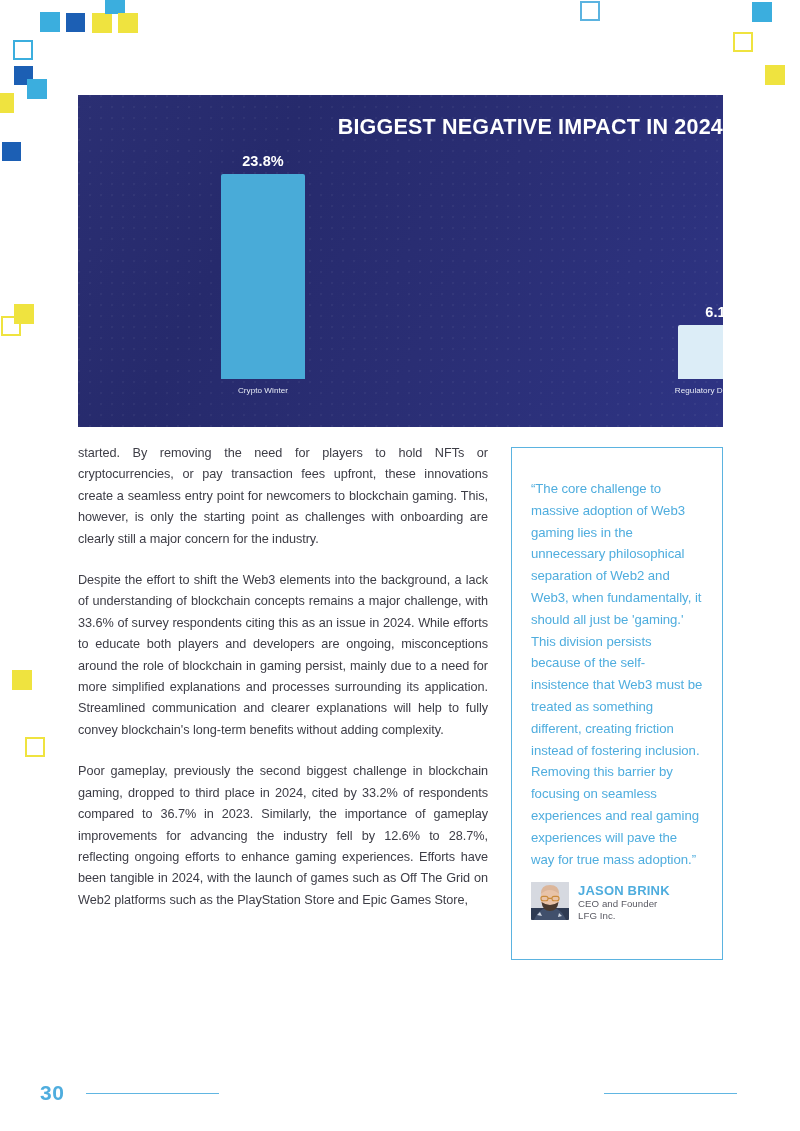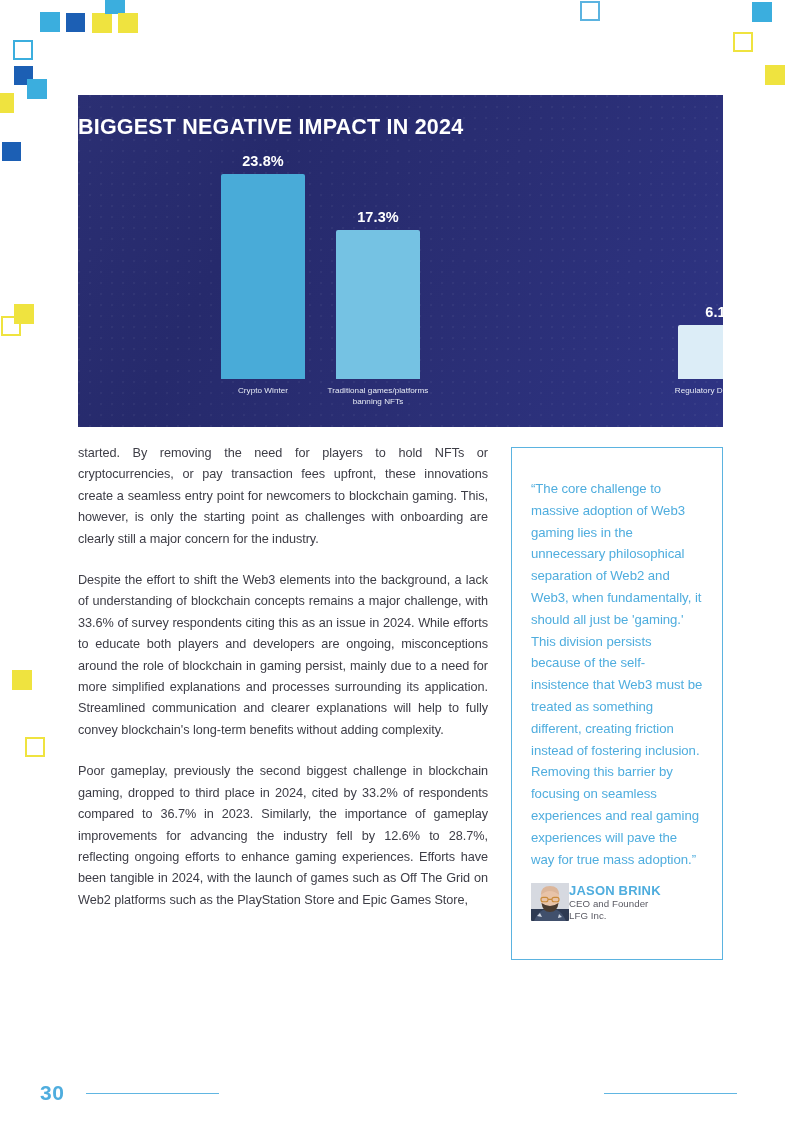--- a/index.html
+++ b/index.html
@@ -32,21 +32,21 @@
     background:
       radial-gradient(circle at 0 0, rgba(255,255,255,0.045) 2.2px, rgba(0,0,0,0) 2.6px) 0 0 / 11px 11px,
       linear-gradient(118deg, #2b2f73 0%, #262a6c 28%, #2a2e74 58%, #2e3484 100%);
     overflow: hidden;
   }
   #chart-title {
     position: absolute;
     top: 20px;
     left: 0;
     width: 100%;
-    text-align: left;
+    text-align: right;
     color: #ffffff;
     font-size: 21.5px;
     font-weight: 700;
     letter-spacing: 0.2px;
   }
   #plot {
     position: absolute;
     left: 12px;
     top: 52px;
     width: 645px;
@@ -120,21 +120,22 @@
     color: #4fadde;
     font-size: 13.2px;
     line-height: 21.8px;
     letter-spacing: -0.05px;
   }
   #attribution {
     position: absolute;
     left: 19px;
     bottom: 36px;
     display: flex;
-    align-items: center;
+    align-items: flex-start;
+    gap: 9px;
   }
   #avatar {
     width: 38px;
     height: 38px;
     flex: 0 0 38px;
     border-radius: 1px;
     overflow: hidden;
     background: #cfd3dc;
     position: relative;
   }
@@ -228,25 +229,20 @@
   <div id="chart-title">BIGGEST NEGATIVE IMPACT IN 2024</div>
 
   <div id="plot">
 
     <div class="bar-col" style="left:131px; width:84px;">
       <div class="bar-rect" style="height:205px; background:#49ABD8;"></div>
       <div class="bar-value" style="bottom:210px;">23.8%</div>
       <div class="bar-label">Crypto Winter</div>
     </div>
 
-    <div class="bar-col" style="left:246px; width:84px;">
-      <div class="bar-rect" style="height:149px; background:#75C2E3;"></div>
-      <div class="bar-value" style="bottom:154px;">17.3%</div>
-      <div class="bar-label">Traditional games/platforms banning NFTs</div>
-    </div>
 
 
 
     <div class="bar-col" style="left:588px; width:88px;">
       <div class="bar-rect" style="height:54px; background:#DCEDF7;"></div>
       <div class="bar-value" style="bottom:59px;">6.1%</div>
       <div class="bar-label">Regulatory Developments</div>
     </div>
 
   </div>

